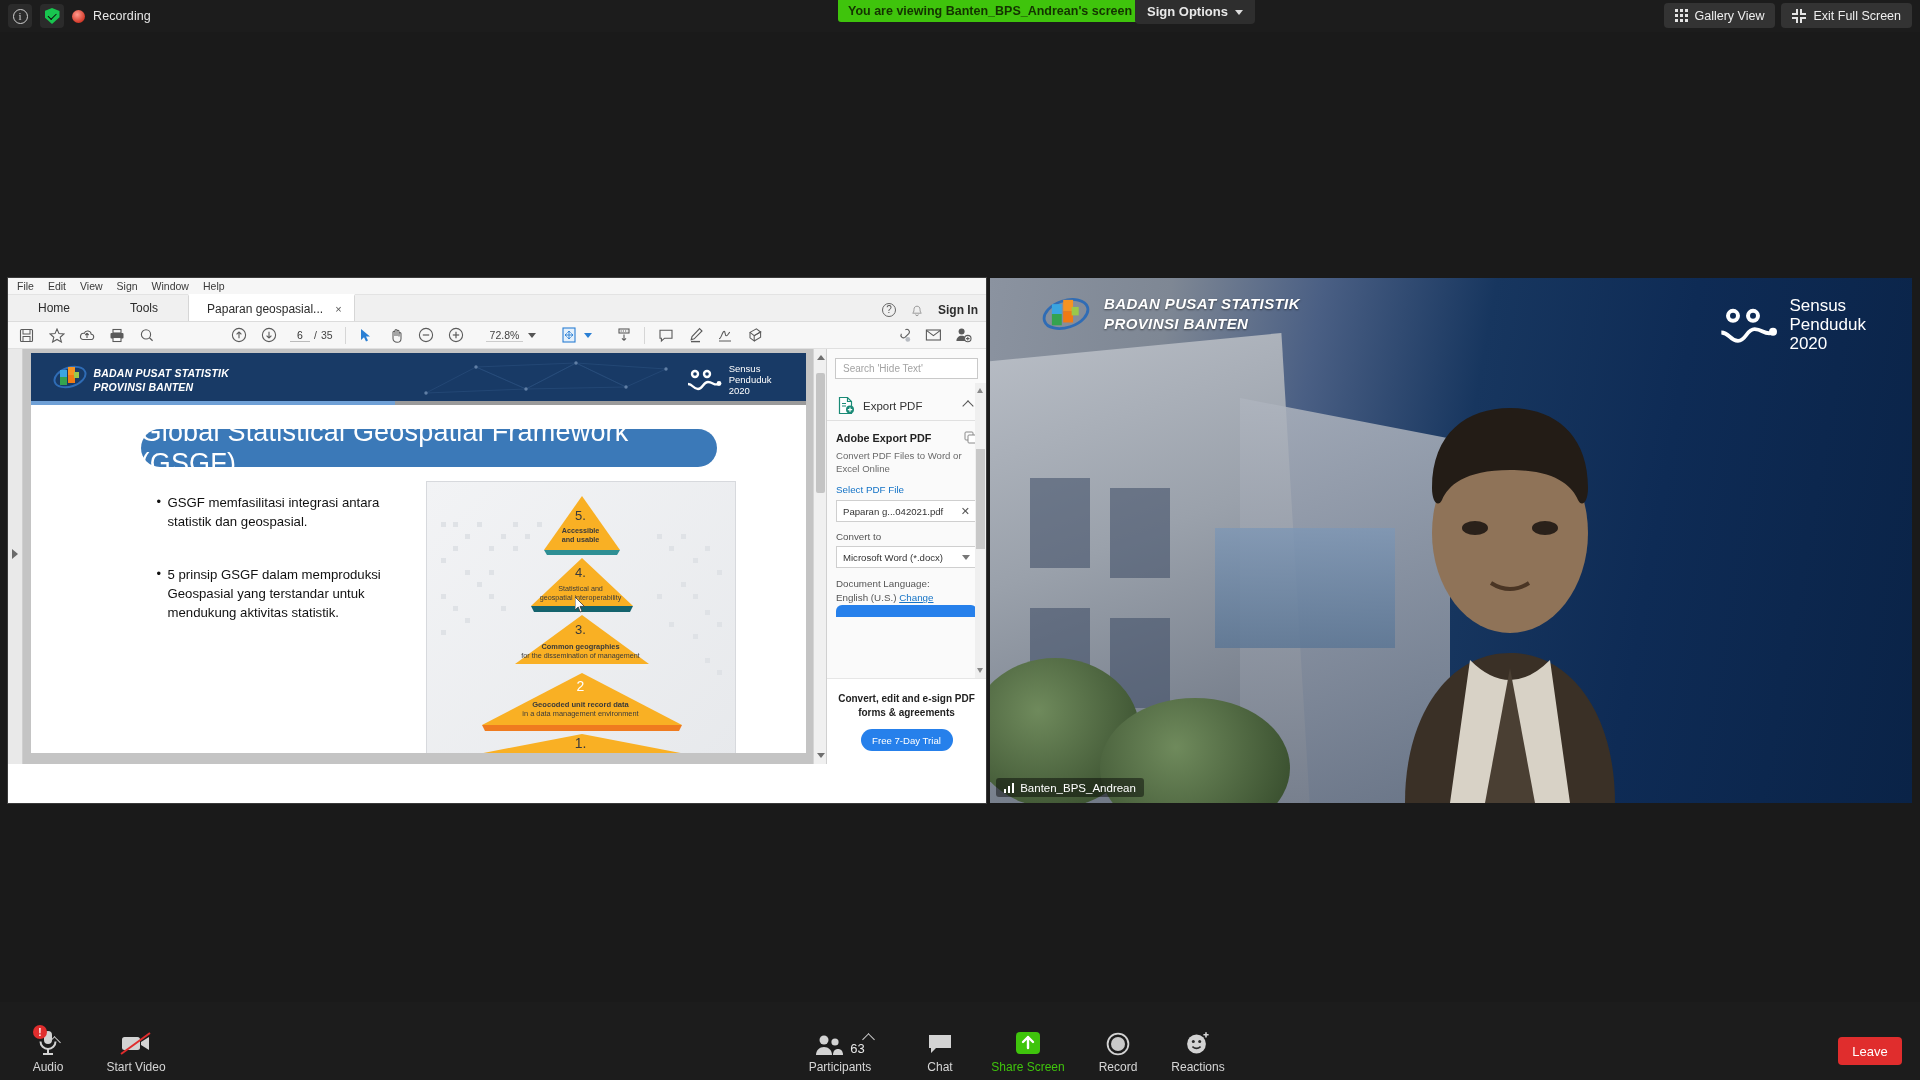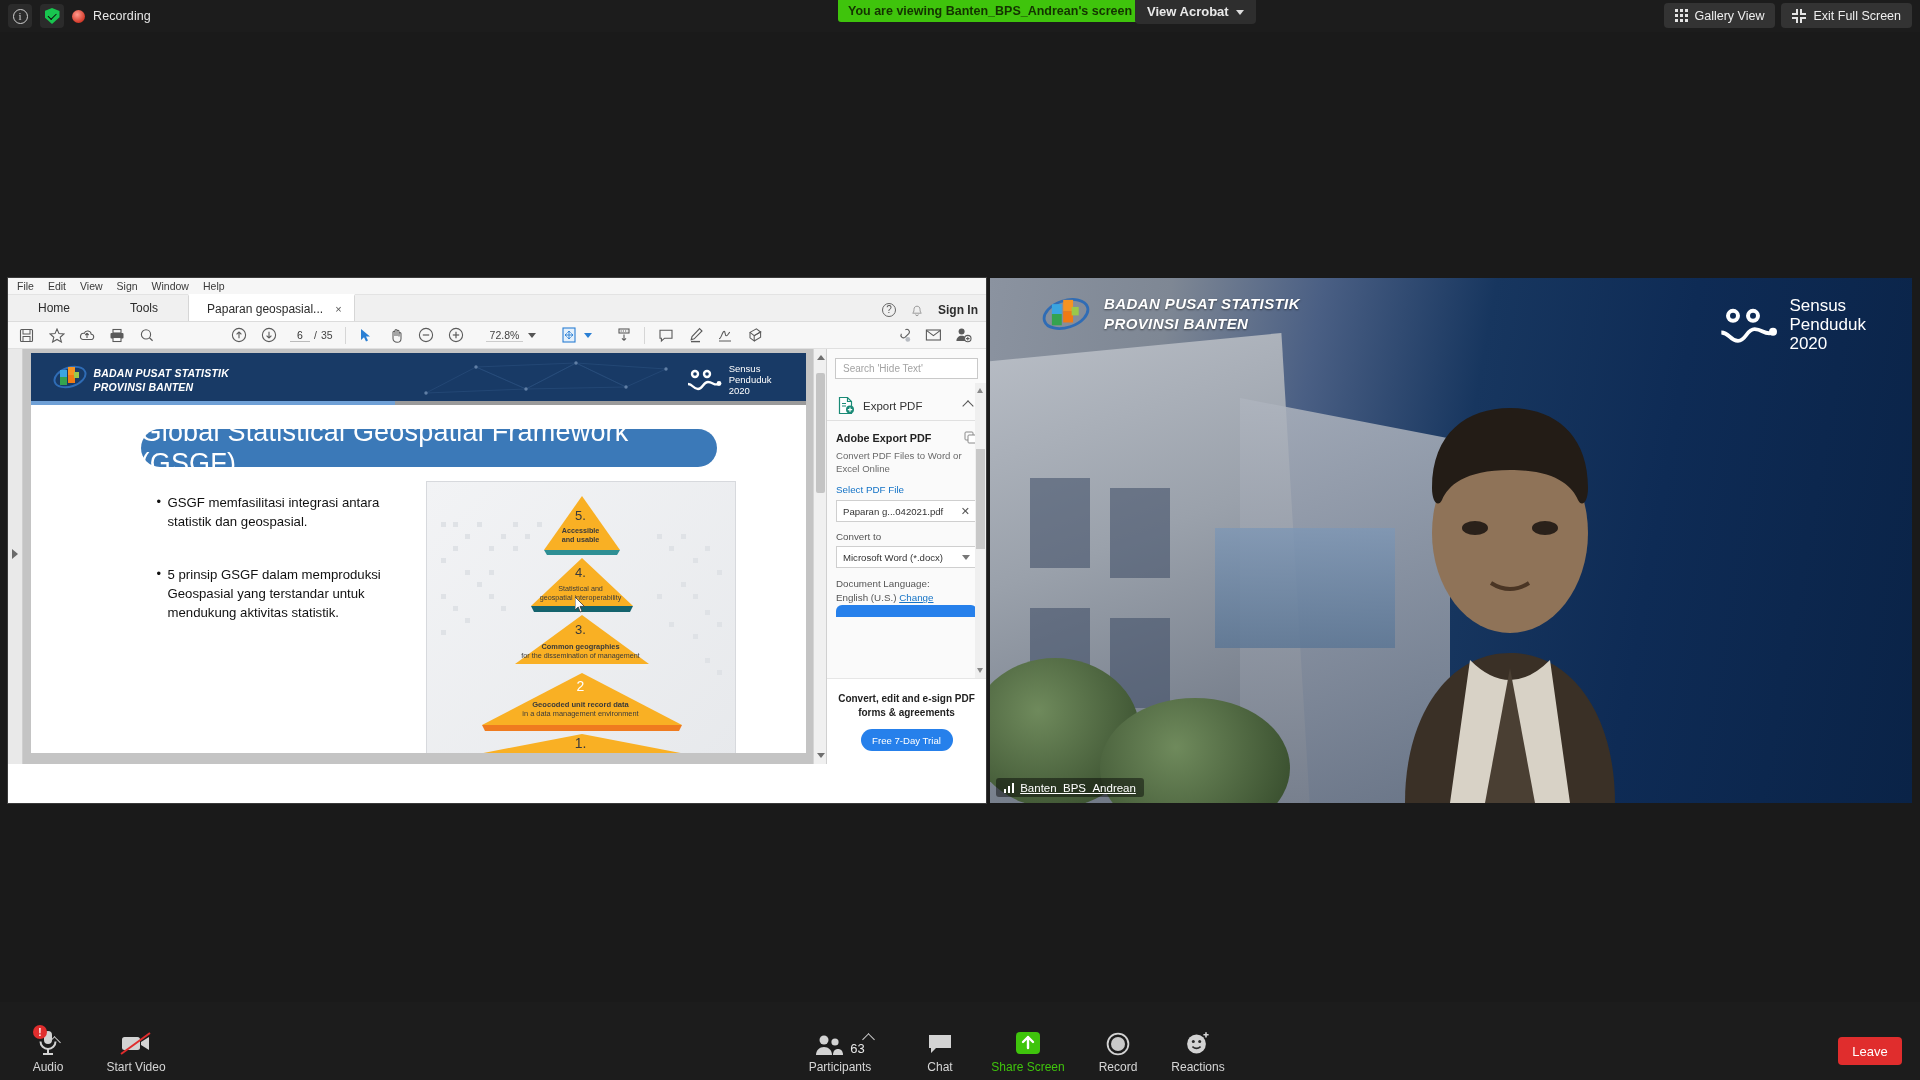--- a/index.html
+++ b/index.html
@@ -226,21 +226,21 @@
   .vid-circle {
     position: absolute; right: 25px; top: 360px; width: 130px; height: 130px; border-radius: 50%;
     background: #fff; display: flex; align-items: center; justify-content: center;
     text-align: center; color: #203a5e; font-size: 10.5px; line-height: 14px; font-weight: bold;
   }
   .vid-person { position: absolute; left: 355px; top: 90px; width: 330px; height: 435px; }
   .vid-name {
     position: absolute; left: 6px; bottom: 6px; height: 19px; display: flex; align-items: center; gap: 6px;
     background: rgba(0,0,0,.45); padding: 0 8px; border-radius: 3px;
   }
-  .vid-name span { color: #fff; font-size: 11.5px; text-decoration: underline; }
+  .vid-name span { color: #fff; font-size: 11.5px; }
   .bars { display: flex; align-items: flex-end; gap: 1.5px; height: 10px; }
   .bars i { width: 2.4px; background: #fff; display: block; }
 
   
   .zoom-bottom { position: absolute; left: 0; bottom: 0; width: 1920px; height: 78px; background: #1c1c1c; }
   .zb-item { position: absolute; bottom: 6px; display: flex; flex-direction: column; align-items: center; width: 80px; }
   .zb-label { font-size: 12px; color: #d6d6d6; margin-top: 4px; white-space: nowrap; }
   .zb-ico { height: 30px; display: flex; align-items: flex-end; justify-content: center; position: relative; }
   .zb-caret { position: absolute; width: 9px; height: 9px; border-left: 1.6px solid #cfcfcf; border-top: 1.6px solid #cfcfcf; transform: rotate(45deg); }
   .badge-dot { position: absolute; top: -2px; right: 18px; width: 14px; height: 14px; border-radius: 50%; background: #e02d2d; color: #fff; font-size: 10px; font-weight: bold; display: flex; align-items: center; justify-content: center; }
@@ -263,21 +263,21 @@
       <div class="tb-icon-btn">
           <div class="shield"></div>
         </div>
       <div class="rec-dot"></div>
       <div class="rec-label">Recording</div>
     </div>
 
     <div class="viewing-banner">You are viewing Banten_BPS_Andrean's screen</div>
 
     <div class="view-options">
-      <span>View Acrobat</span>
+      <span>Sign Options</span>
       <span class="chev-d"></span>
     </div>
 
     <div class="tb-right">
       <div class="tb-rbtn">
         <span class="grid-ico">
             <i></i>
             <i></i>
             <i></i>
             <i></i>

